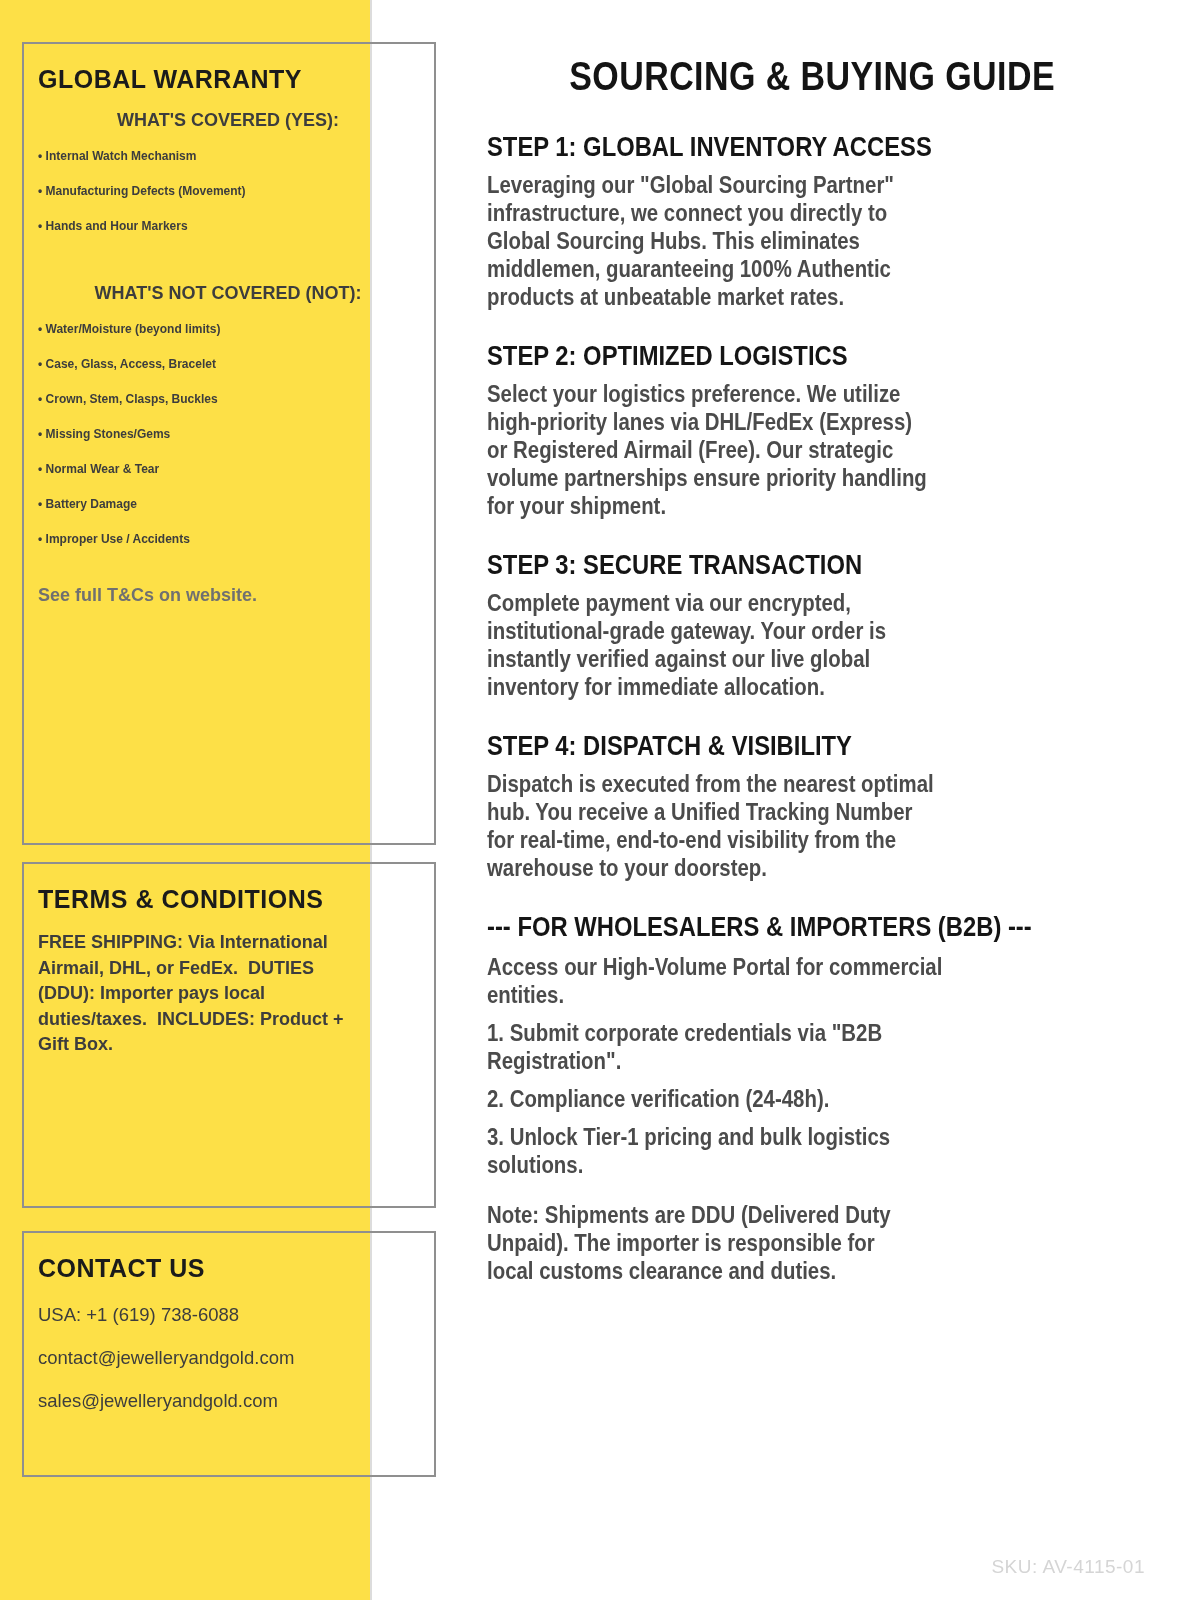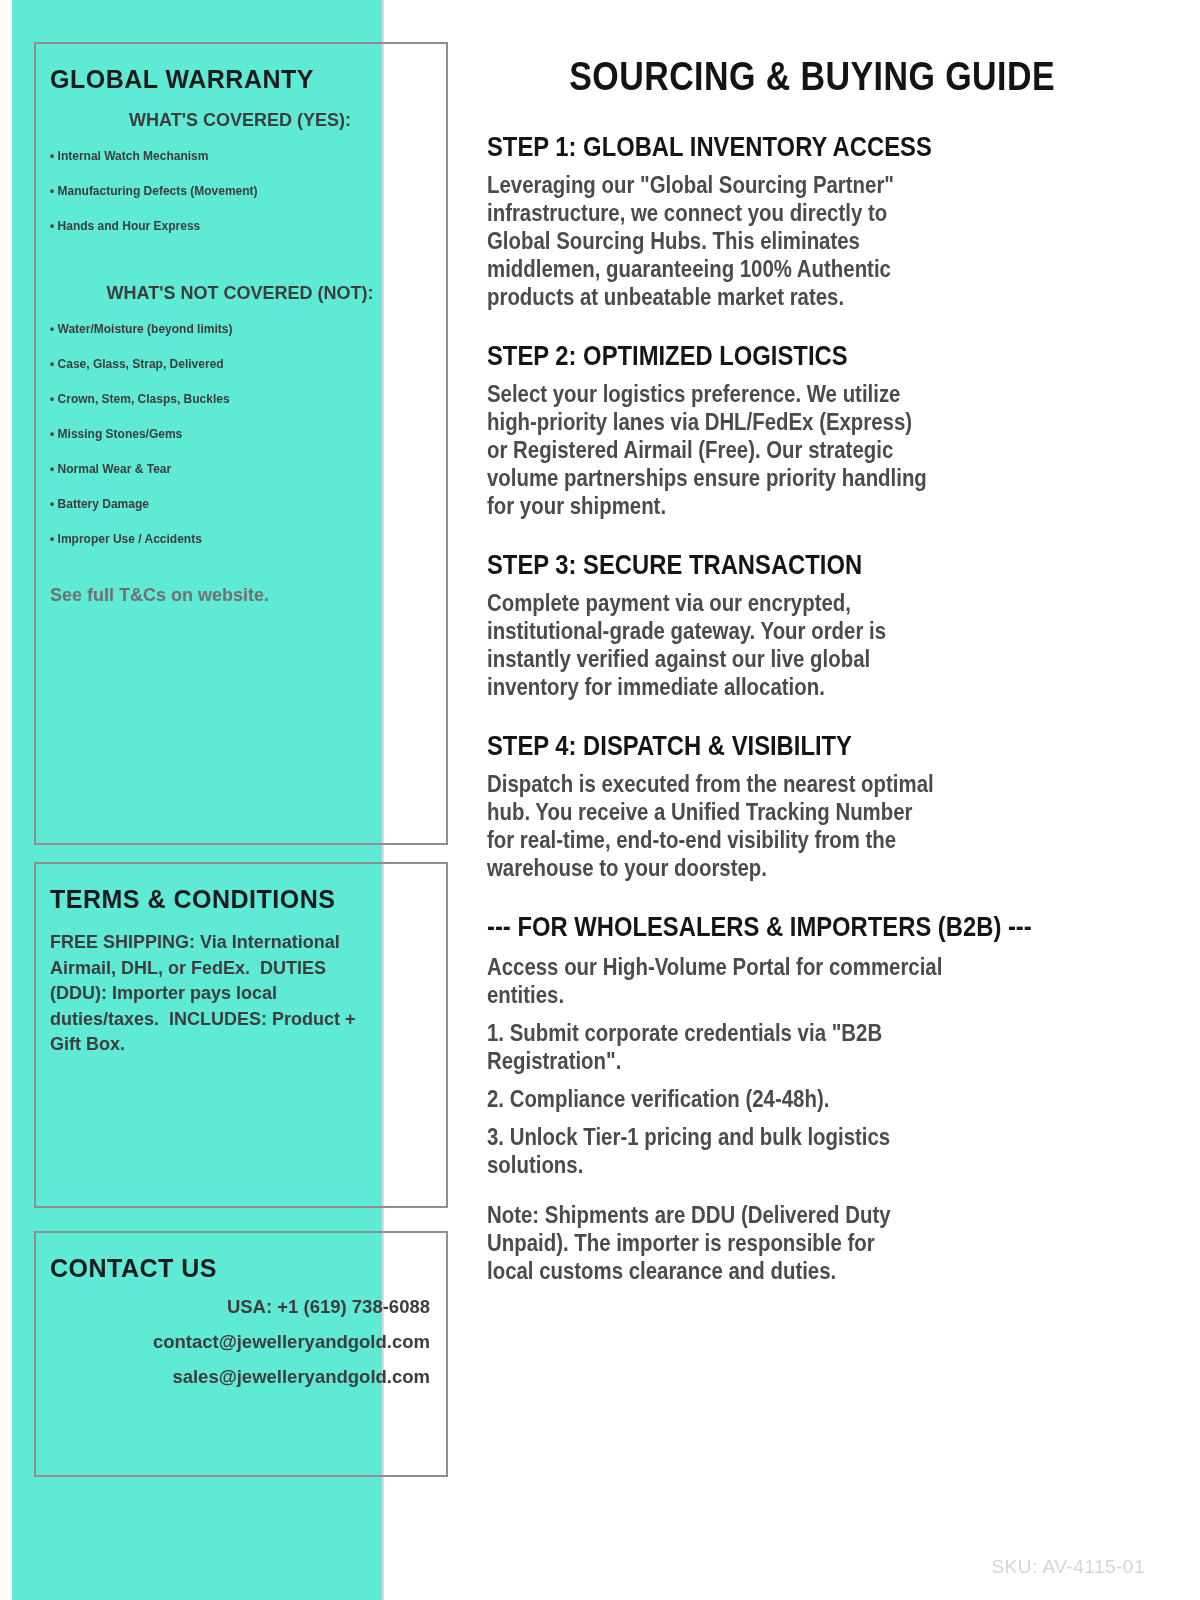--- a/index.html
+++ b/index.html
@@ -2,22 +2,22 @@
 <html><head>
 <meta charset="utf-8">
 <style>
   html,body{margin:0;padding:0;}
   body{
     width:1200px;height:1600px;position:relative;background:#ffffff;
     font-family:"Liberation Sans",sans-serif;overflow:hidden;
   }
   
   .sidebar{
-    position:absolute;left:12px;top:0;width:372px;height:1600px;
-    background:#5eead4;border-right:2px solid #dcdcdc;box-sizing:border-box;
+    position:absolute;left:0;top:0;width:372px;height:1600px;
+    background:#fde047;border-right:2px solid #dcdcdc;box-sizing:border-box;
   }
   .sb-box{
     box-sizing:border-box;margin-left:22px;width:414px;
     border:2px solid #8f8f8f;padding:18px 16px 16px 14px;
   }
   .sb-box.warranty{margin-top:42px;height:803px;}
   .sb-box.terms{margin-top:17px;height:346px;}
   .sb-box.contact{margin-top:23px;height:246px;}
   .sb-title{
     font-size:25px;font-weight:bold;color:#1b1b1b;letter-spacing:.5px;
@@ -33,21 +33,21 @@
   }
   .bullet::before{content:"\2022\00a0";color:#3d3d3d;}
   .sb-footnote{
     font-size:18px;font-weight:bold;color:#707070;margin-top:34px;line-height:22px;
   }
   .sb-body{
     font-size:18px;font-weight:bold;color:#3d3d3d;line-height:25.5px;
     margin-top:16px;white-space:pre-wrap;
   }
   .sb-contact-line{
-    font-size:18.5px;font-weight:bold;color:#3d3d3d;line-height:23px;margin:12px 0;text-align:right;
+    font-size:18.5px;font-weight:normal;color:#3d3d3d;line-height:23px;margin:20px 0;
   }
   
   .main{
     position:absolute;left:458px;top:0;width:742px;height:1397px;background:#ffffff;
     padding:52px 0 16px 29px;box-sizing:border-box;
   }
   .condensed{
     width:765px;transform:scaleX(0.85);transform-origin:0 0;
   }
   .main-title{
@@ -75,24 +75,24 @@
 </head>
 <body>
 
 <div class="sidebar">
 
   <div class="sb-box warranty">
     <div class="sb-title">GLOBAL WARRANTY</div>
     <div class="sb-subhead">WHAT'S COVERED (YES):</div>
     <div class="bullet">Internal Watch Mechanism</div>
     <div class="bullet">Manufacturing Defects (Movement)</div>
-    <div class="bullet">Hands and Hour Express</div>
+    <div class="bullet">Hands and Hour Markers</div>
     <div class="sb-subhead second">WHAT'S NOT COVERED (NOT):</div>
     <div class="bullet">Water/Moisture (beyond limits)</div>
-    <div class="bullet">Case, Glass, Strap, Delivered</div>
+    <div class="bullet">Case, Glass, Access, Bracelet</div>
     <div class="bullet">Crown, Stem, Clasps, Buckles</div>
     <div class="bullet">Missing Stones/Gems</div>
     <div class="bullet">Normal Wear &amp; Tear</div>
     <div class="bullet">Battery Damage</div>
     <div class="bullet">Improper Use / Accidents</div>
     <div class="sb-footnote">See full T&amp;Cs on website.</div>
   </div>
 
   <div class="sb-box terms">
     <div class="sb-title">TERMS &amp; CONDITIONS</div>

